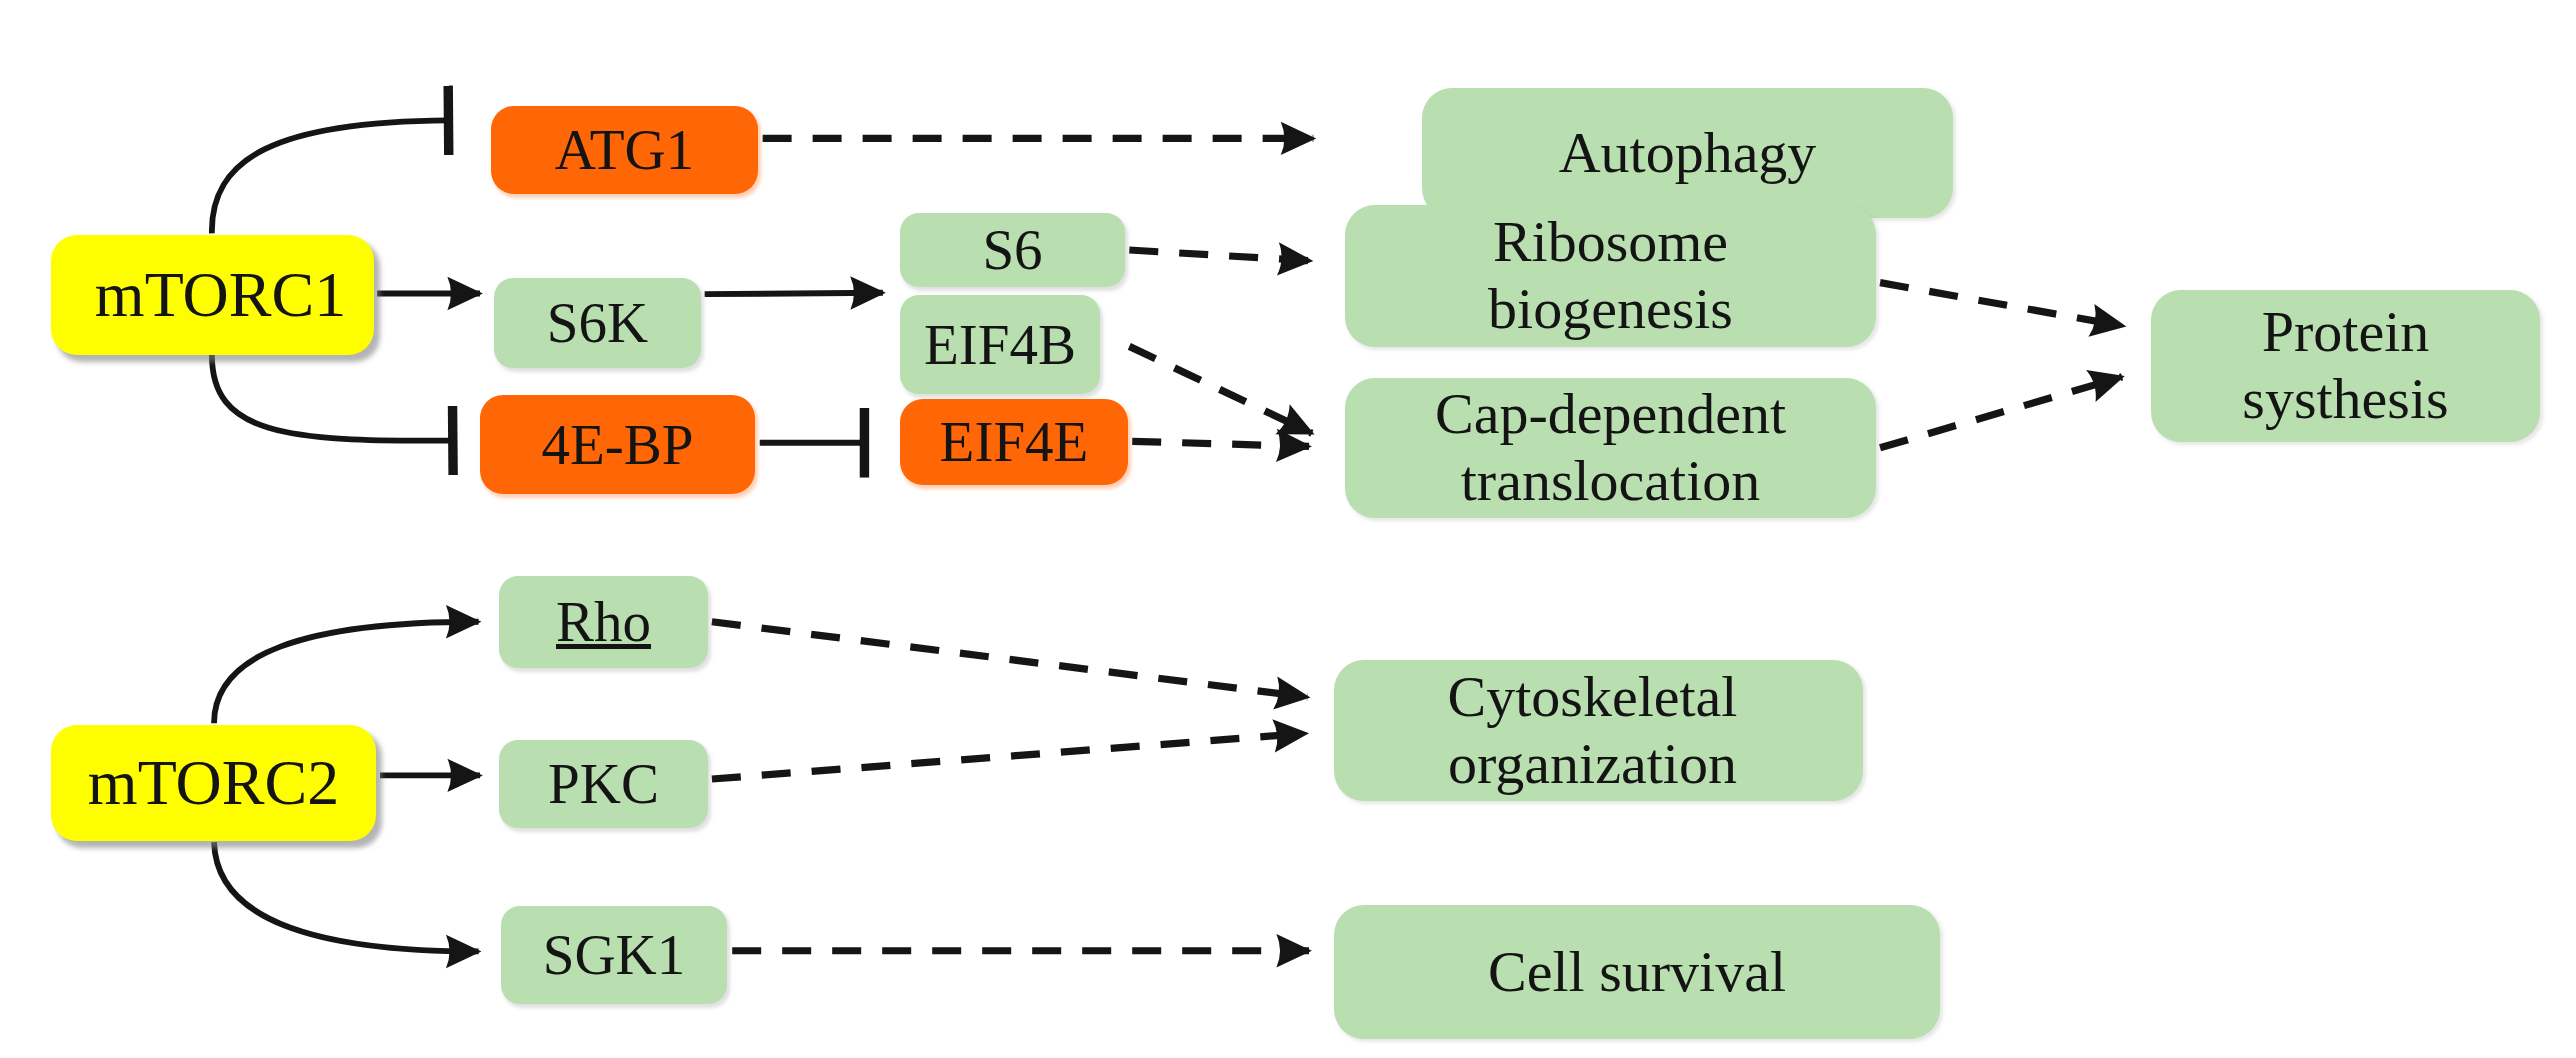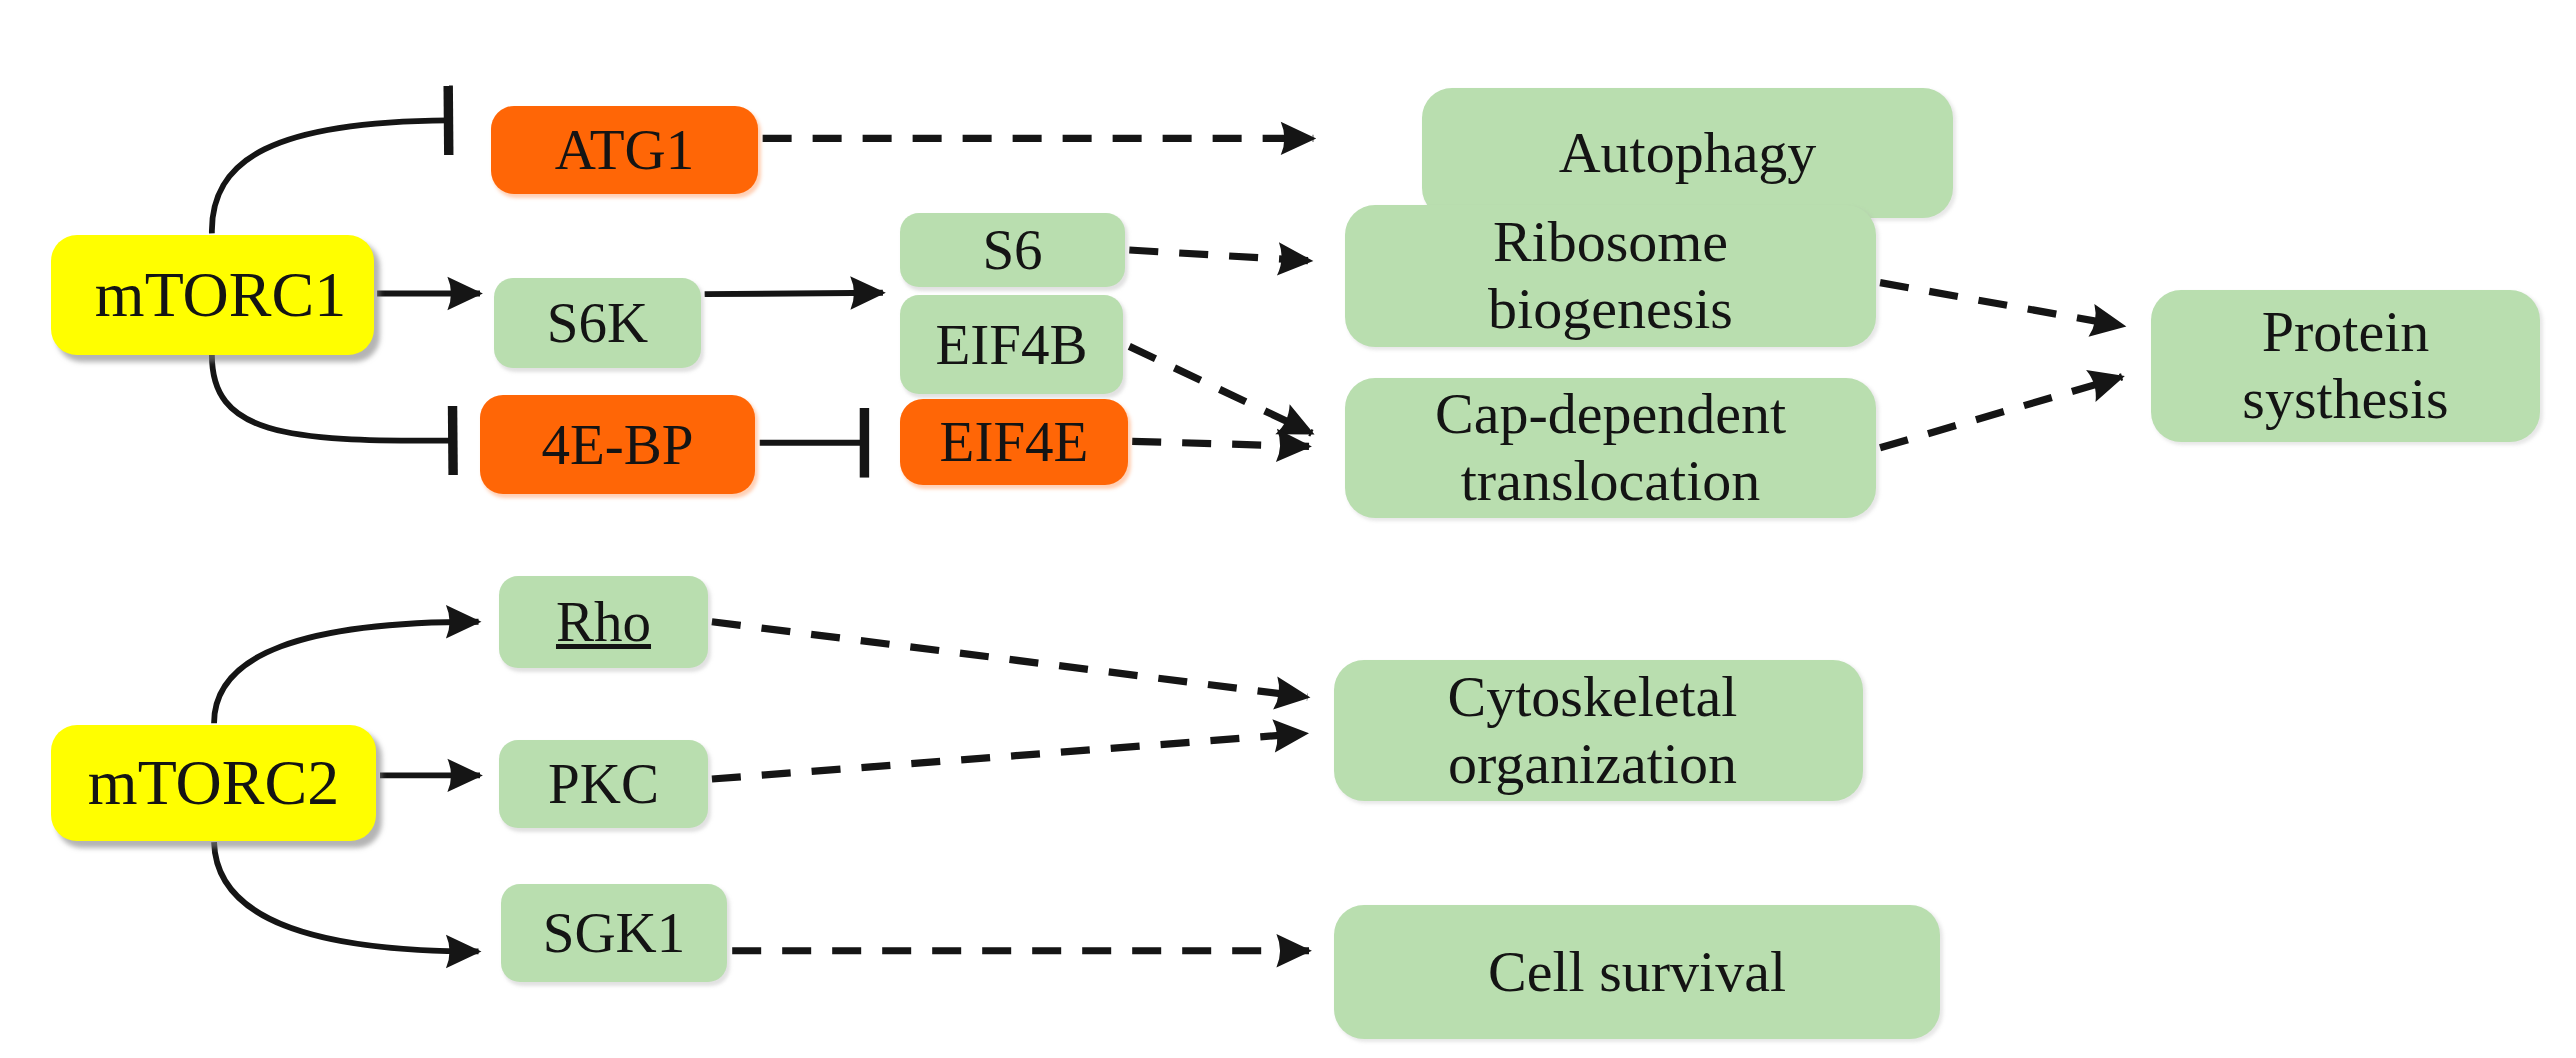--- a/index.html
+++ b/index.html
@@ -107,38 +107,38 @@
   <div class="node complex" style="left:51px; top:235px; width:323px; height:120px;padding-left:16px;">mTORC1</div>
 
   <div class="node inhibited" style="left:491px; top:106px; width:267px; height:88px;">ATG1</div>
 
   <div class="node effector" style="left:494px; top:249px; width:207px; height:90px;margin-top:29px;">S6K</div>
 
   <div class="node inhibited" style="left:480px; top:395px; width:275px; height:99px;">4E-BP</div>
 
   <div class="node effector" style="left:900px; top:213px; width:225px; height:74px;">S6</div>
 
-  <div class="node effector" style="left:900px; top:295px; width:223px; height:99px;text-align:center;">EIF4B</div>
+  <div class="node effector" style="left:900px; top:295px; width:200px; height:99px;text-align:center;">EIF4B</div>
 
   <div class="node inhibited" style="left:900px; top:399px; width:228px; height:86px;">EIF4E</div>
 
   <div class="node outcome" style="left:1422px; top:43px; width:531px; height:130px;margin-top:45px;">Autophagy</div>
 
   <div class="node outcome" style="left:1345px; top:205px; width:531px; height:142px;">Ribosome biogenesis</div>
 
   <div class="node outcome" style="left:1345px; top:378px; width:531px; height:140px;">Cap-dependent translocation</div>
 
   <div class="node outcome" style="left:2151px; top:290px; width:389px; height:152px;">Protein systhesis</div>
 
   <div class="node complex" style="left:51px; top:725px; width:325px; height:116px;">mTORC2</div>
 
   <div class="node effector" style="left:499px; top:576px; width:209px; height:92px;text-decoration:underline;">Rho</div>
 
   <div class="node effector" style="left:499px; top:740px; width:209px; height:88px;">PKC</div>
 
-  <div class="node effector" style="left:501px; top:884px; width:226px; height:98px;">SGK1</div>
+  <div class="node effector" style="left:501px; top:906px; width:226px; height:98px;">SGK1</div>
 
   <div class="node outcome" style="left:1334px; top:660px; width:529px; height:141px;padding-left:24px;">Cytoskeletal organization</div>
 
   <div class="node outcome" style="left:1334px; top:905px; width:606px; height:134px;">Cell survival</div>
 
 </div>
 
 
 </body></html>

